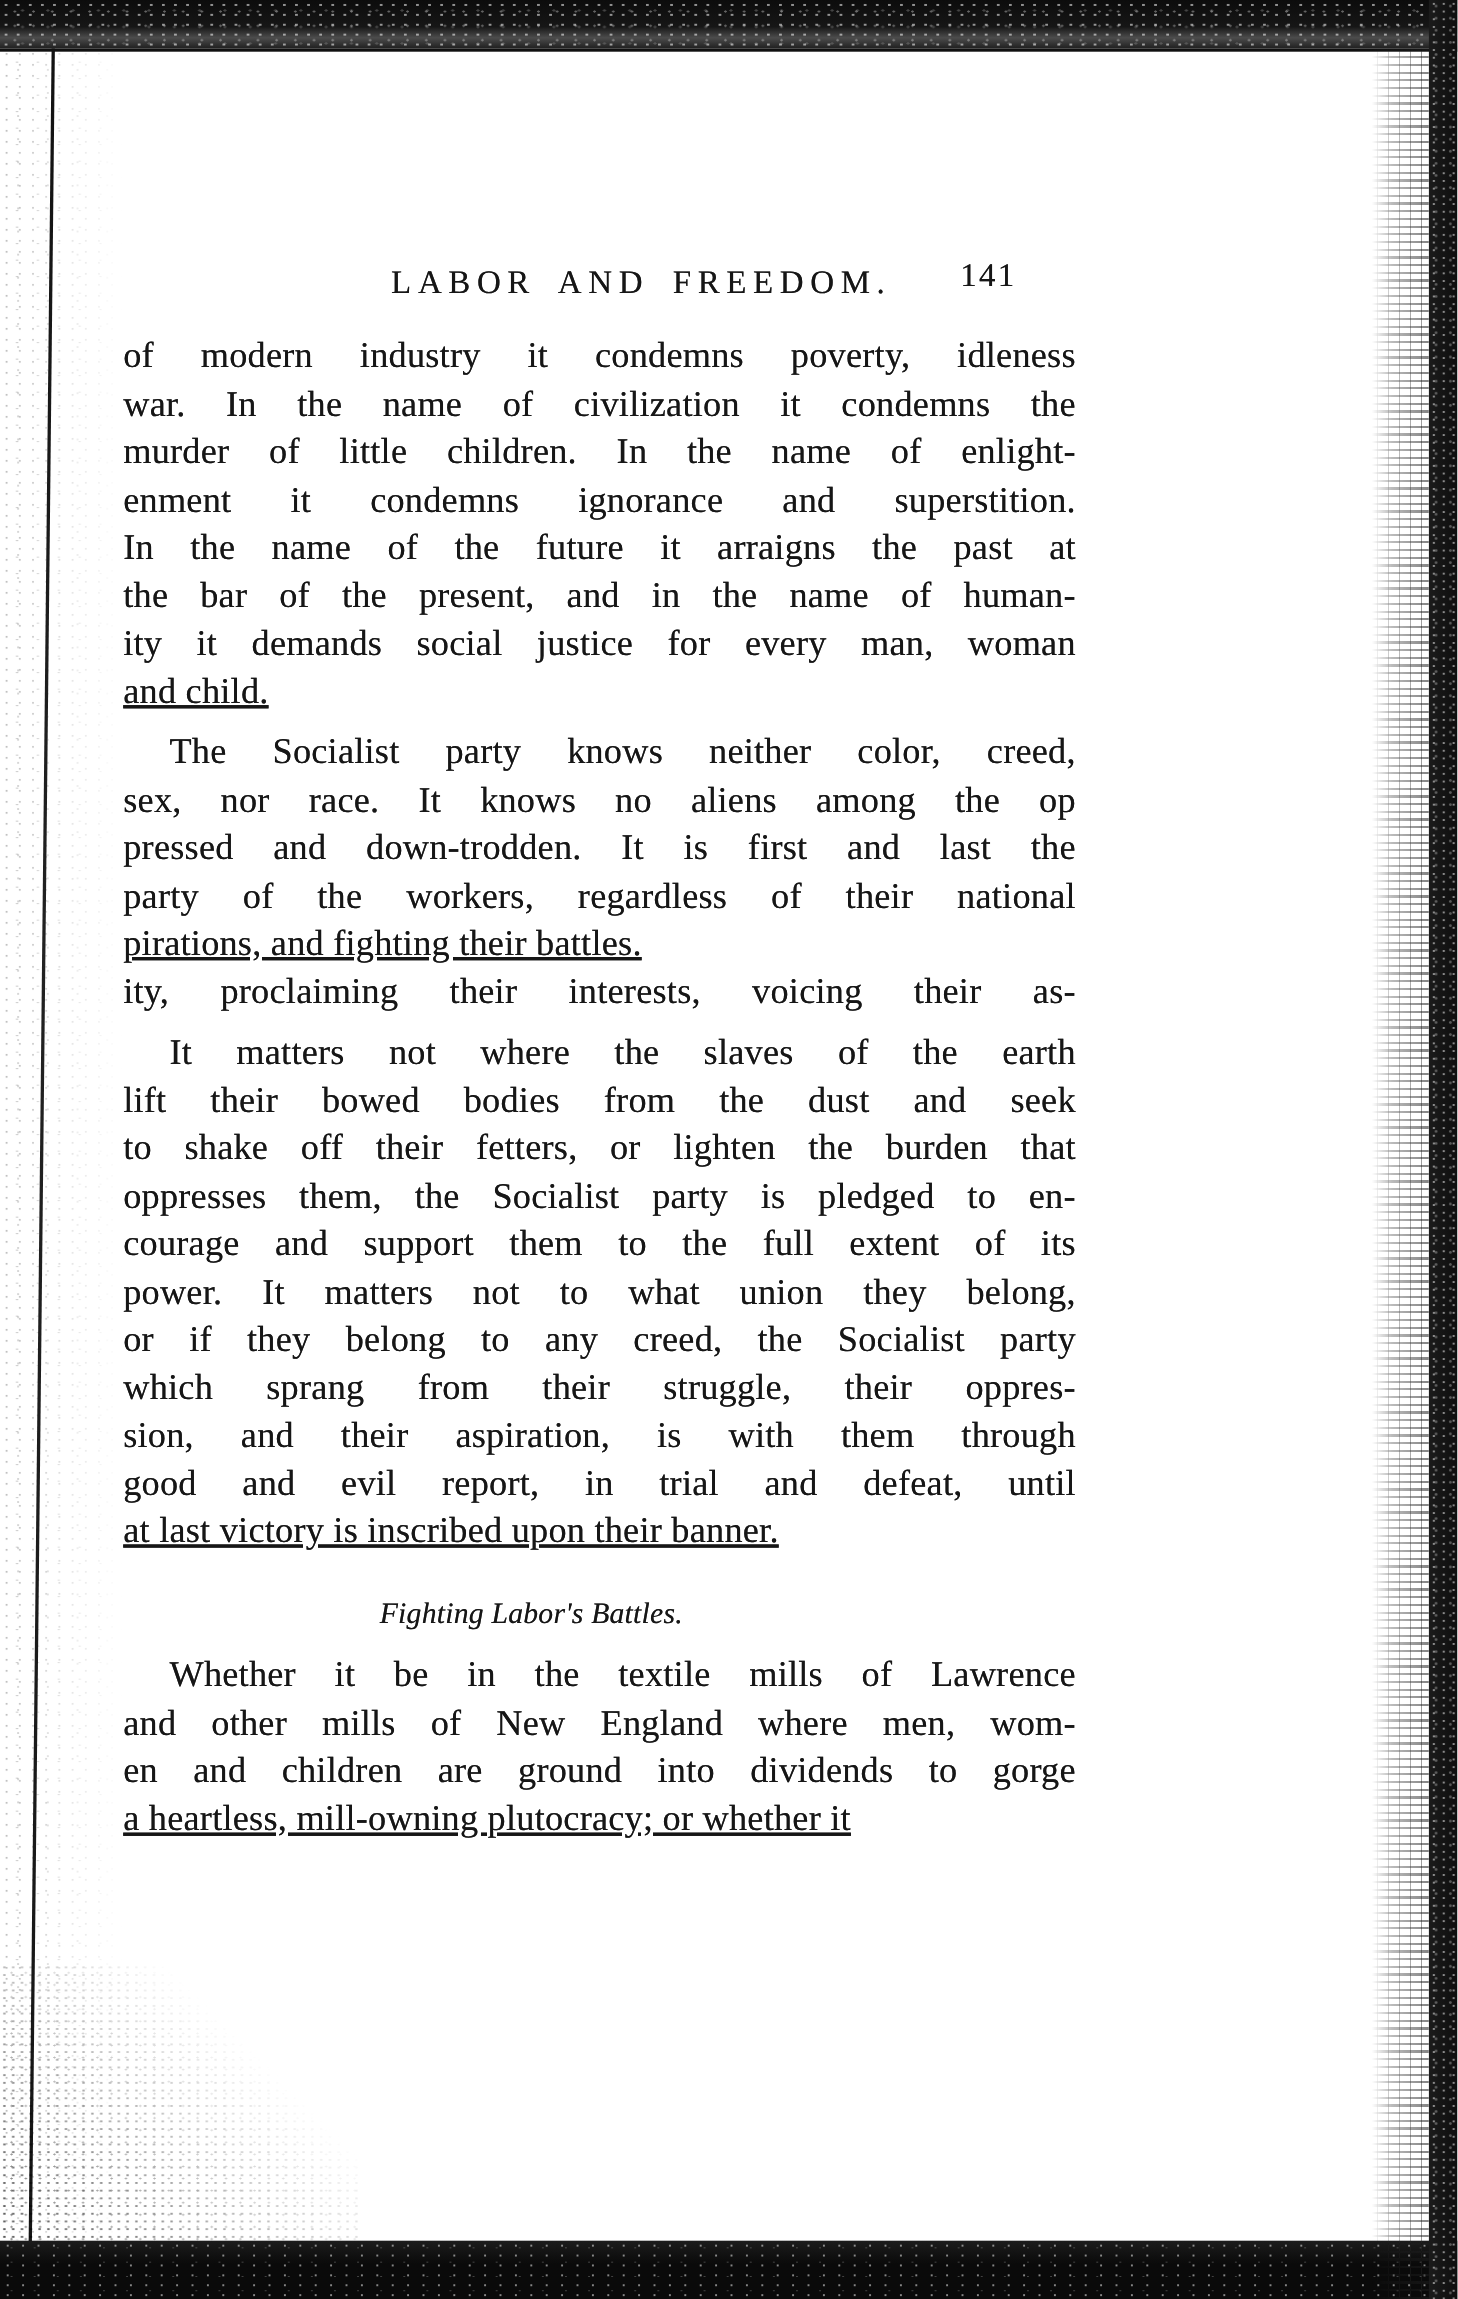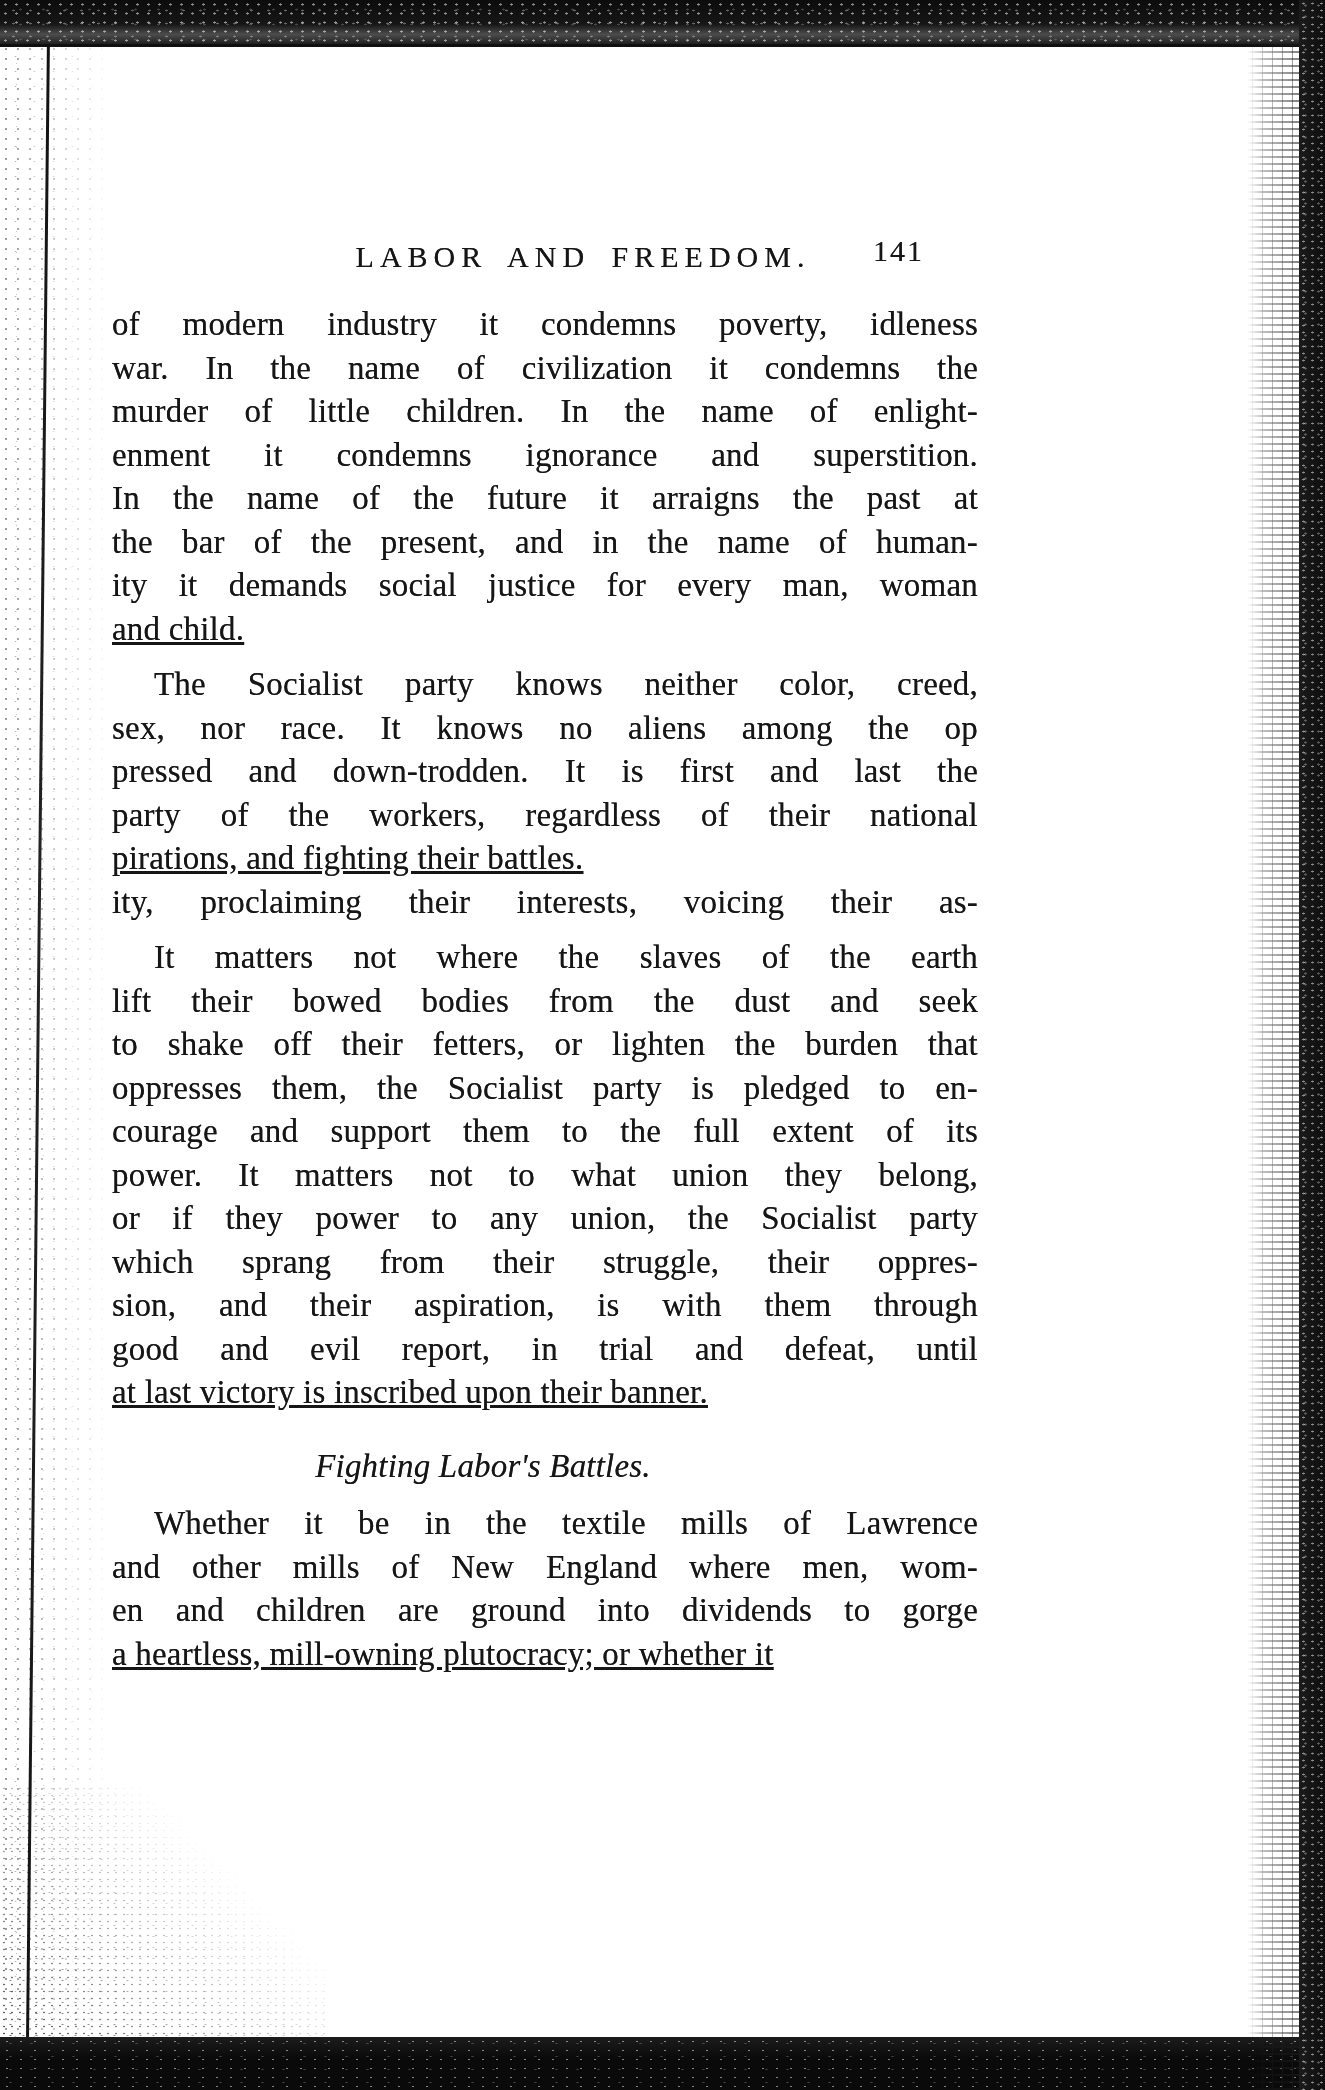--- a/index.html
+++ b/index.html
@@ -93,21 +93,21 @@
   .page-body{margin-top:17px;font-size:33px;line-height:43.5px;letter-spacing:0.2px;}
   .paragraph{margin:12px;}
   .line{
     text-align:justify;text-align-last:justify;
     -moz-text-align-last:justify;
     white-space:normal;
   }
   .line.last{text-align-last:left;text-decoration:underline;-moz-text-align-last:left;}
   .line.indent{text-indent:42px;}
   .section-heading{
-    font-style:italic;font-size:33px;
+    font-style:italic;font-size:27px;
     text-align:center;transform:translateX(-62px);
     margin-top:30px;margin-bottom:14px;font-family:Liberation Serif, serif;
   }
 </style>
 </head>
 <body>
 
 <div class="top-band"></div>
 <div class="book-edge"></div>
 <div class="page-edge-stripes"></div>
@@ -140,21 +140,21 @@
         <div class="line last">pirations, and fighting their battles.</div>
         <div class="line">ity, proclaiming their interests, voicing their as-</div>
       </div>
       <div class="paragraph">
         <div class="line indent">It matters not where the slaves of the earth</div>
         <div class="line">lift their bowed bodies from the dust and seek</div>
         <div class="line">to shake off their fetters, or lighten the burden that</div>
         <div class="line">oppresses them, the Socialist party is pledged to en-</div>
         <div class="line">courage and support them to the full extent of its</div>
         <div class="line">power. It matters not to what union they belong,</div>
-        <div class="line">or if they power to any union, the Socialist party</div>
+        <div class="line">or if they belong to any creed, the Socialist party</div>
         <div class="line">which sprang from their struggle, their oppres-</div>
         <div class="line">sion, and their aspiration, is with them through</div>
         <div class="line">good and evil report, in trial and defeat, until</div>
         <div class="line last">at last victory is inscribed upon their banner.</div>
       </div>
       <div class="section-heading">Fighting Labor's Battles.</div>
       <div class="paragraph">
         <div class="line indent">Whether it be in the textile mills of Lawrence</div>
         <div class="line">and other mills of New England where men, wom-</div>
         <div class="line">en and children are ground into dividends to gorge</div>

